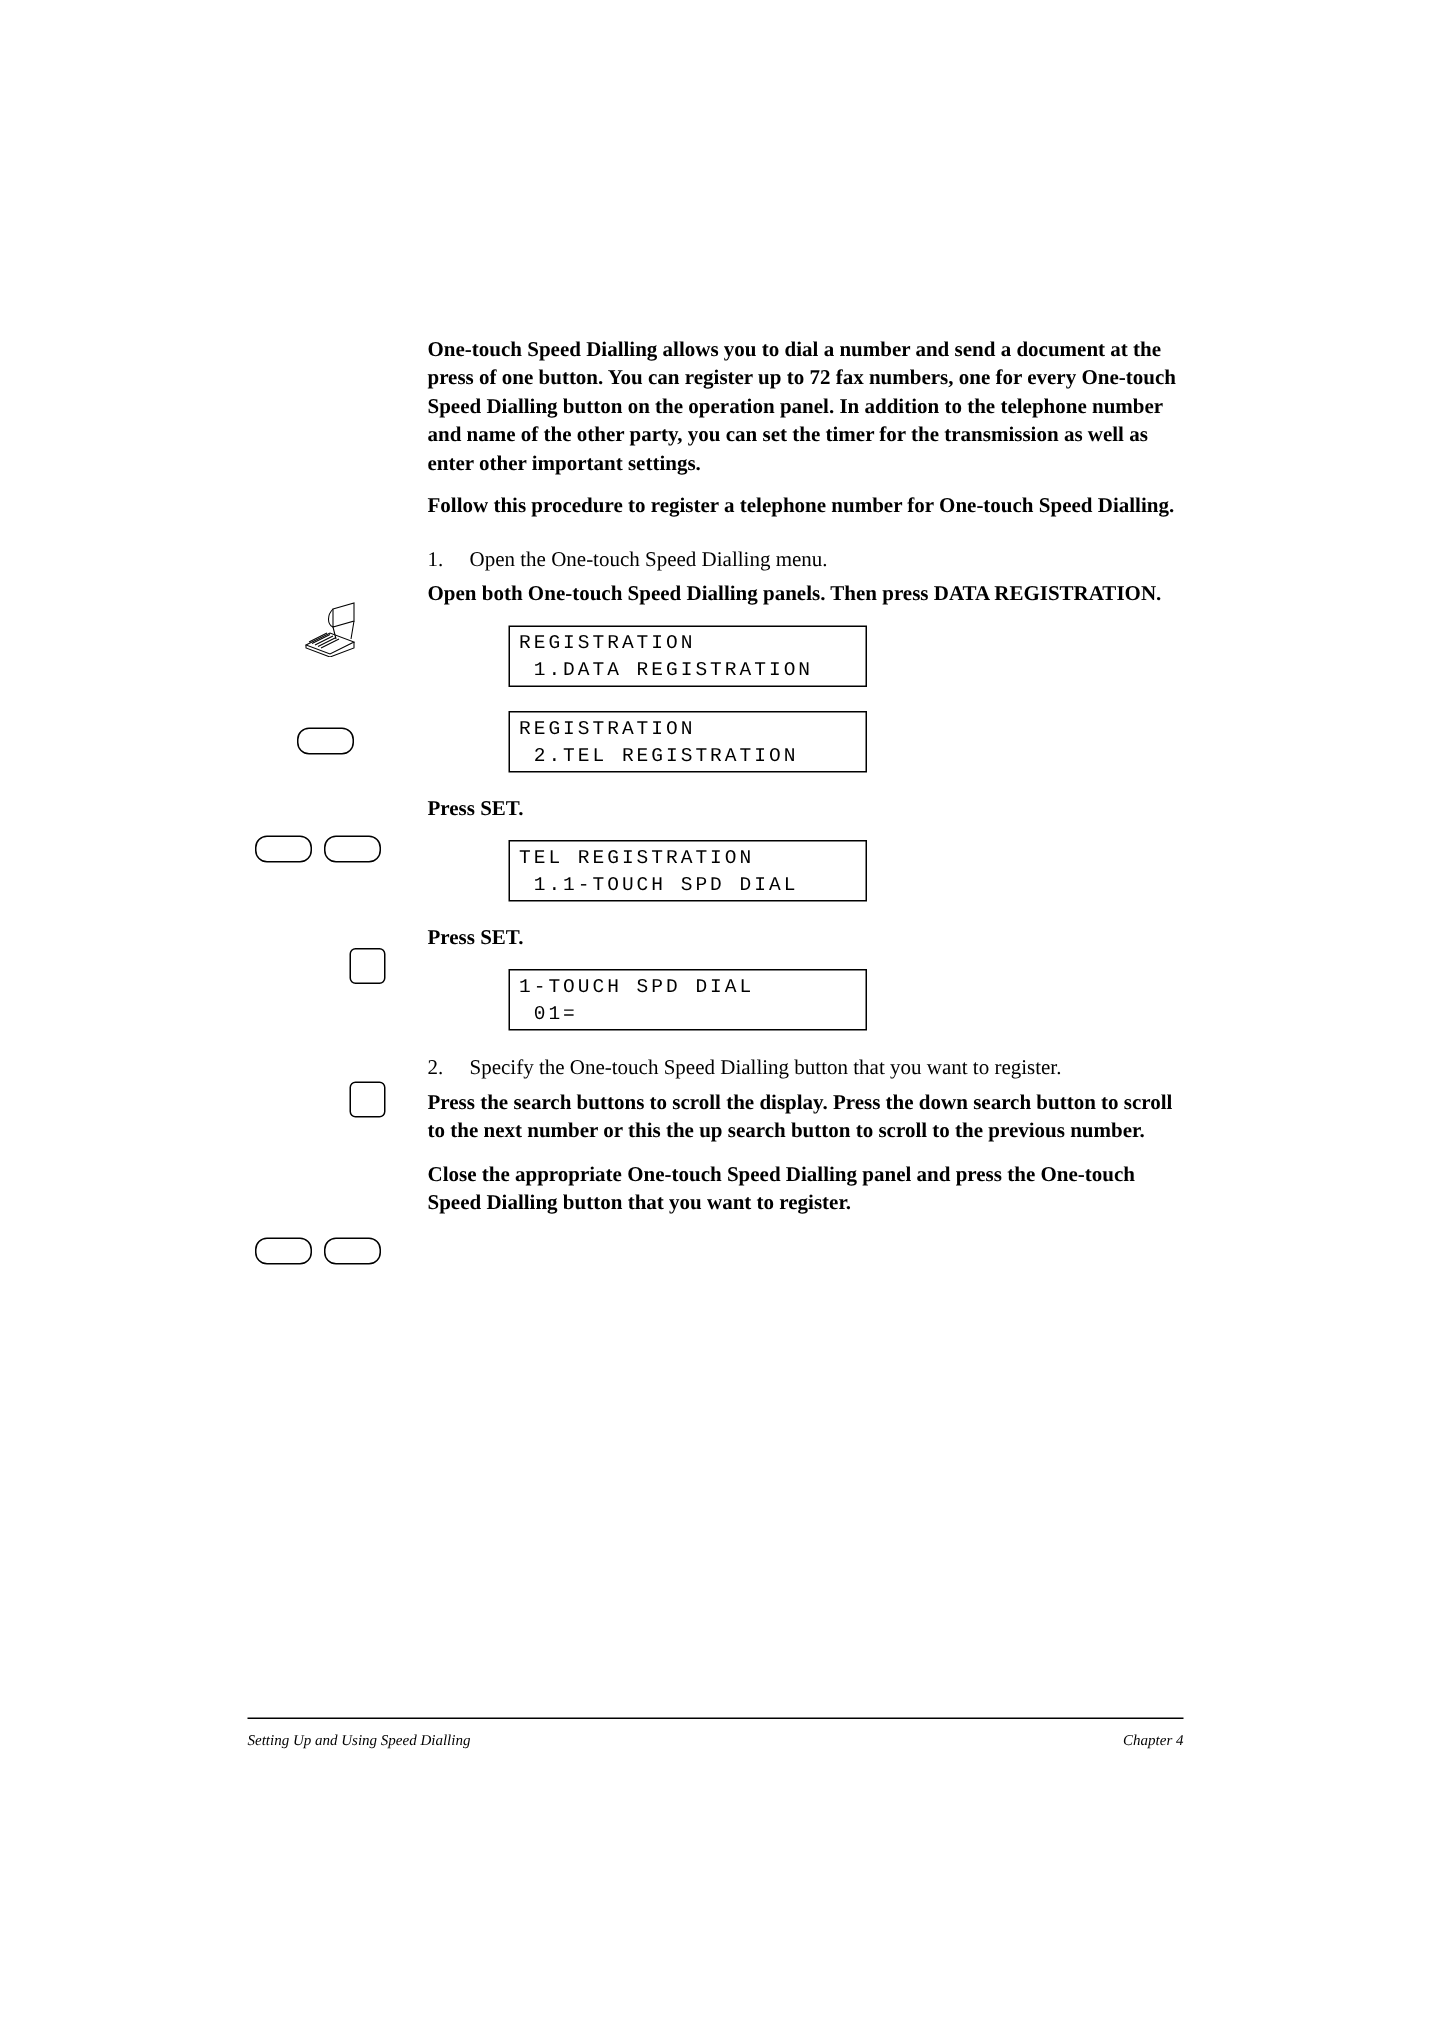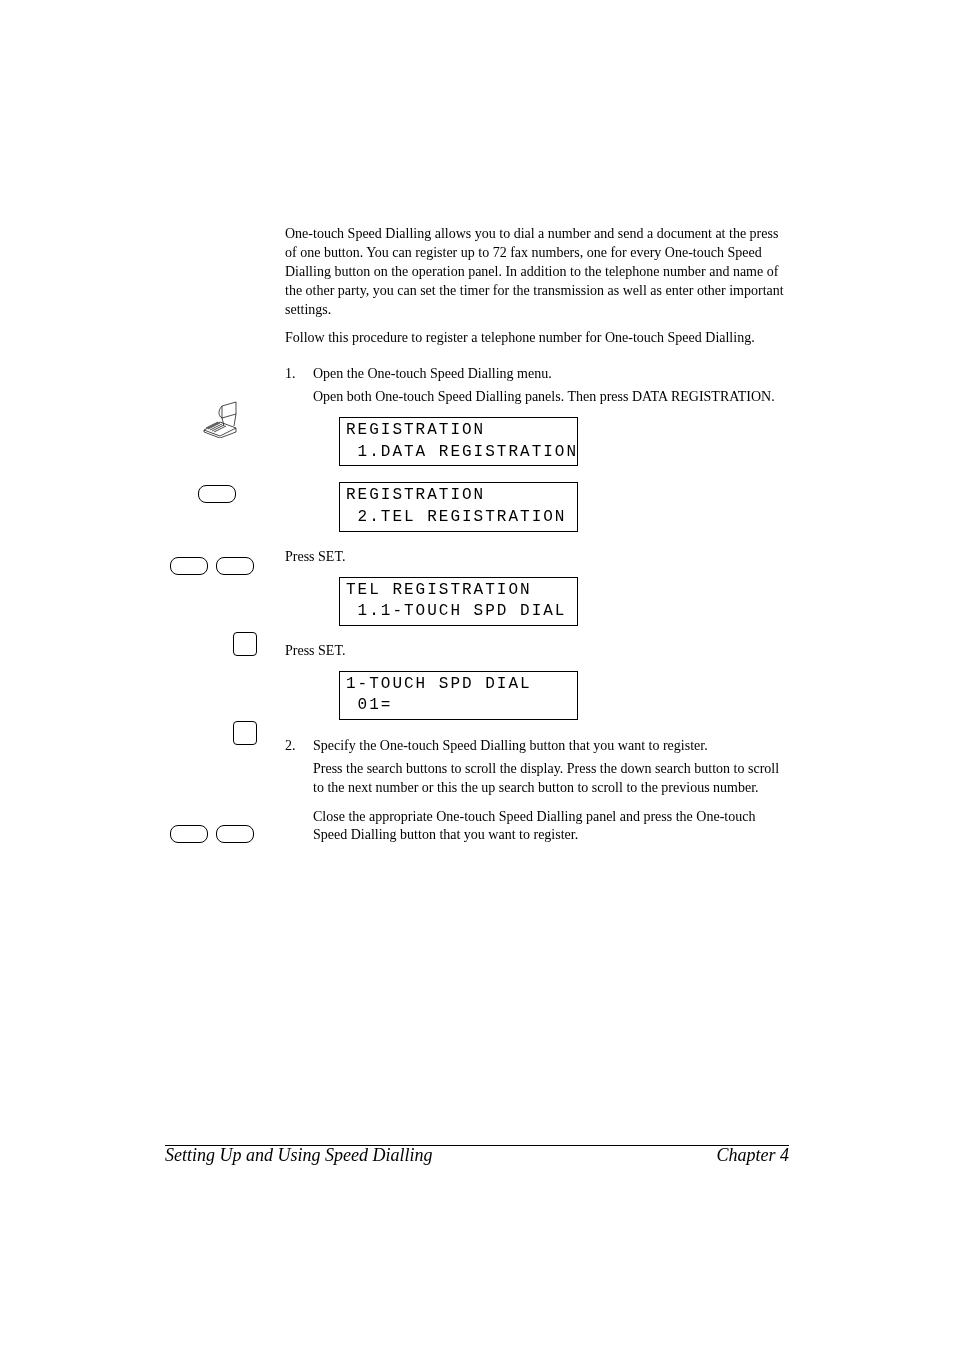--- a/index.html
+++ b/index.html
@@ -17,41 +17,41 @@
     padding: 225px 165px 60px 165px;
     box-sizing: border-box;
     width: 100%;
   }
   .content {
     margin-left: 120px;
   }
   p {
     margin: 0 0 10px 0;
     line-height: 1.35;
+    font-weight: bold;
   }
   .step-row {
     display: flex;
     margin-bottom: 6px;
     margin-top: 18px;
   }
   .step-num {
     width: 28px;
     flex-shrink: 0;
   }
   .step-text {
     flex: 1;
   }
   .sub {
-    margin-left: 28px;
     margin-bottom: 10px;
   }
   .lcd {
     border: 1px solid #000;
     font-family: 'Courier New', monospace;
-    font-size: 16px;
+    font-size: 13px;
     letter-spacing: 2px;
     padding: 2px 6px;
     margin: 8px 0 16px 54px;
     width: 225px;
     line-height: 1.35;
     white-space: pre;
   }
   .left-icon {
     position: absolute;
   }
@@ -78,21 +78,21 @@
     border: none;
     border-top: 1.2px solid #000;
     margin: 0;
   }
   .footer {
     position: absolute;
     left: 165px;
     right: 165px;
     bottom: 185px;
     font-style: italic;
-    font-size: 18px;
+    font-size: 10px;
     padding-top: 4px;
     display: flex;
     justify-content: space-between;
   }
 </style>
 </head>
 <body>
 
 <div class="page">
   <div class="content">

